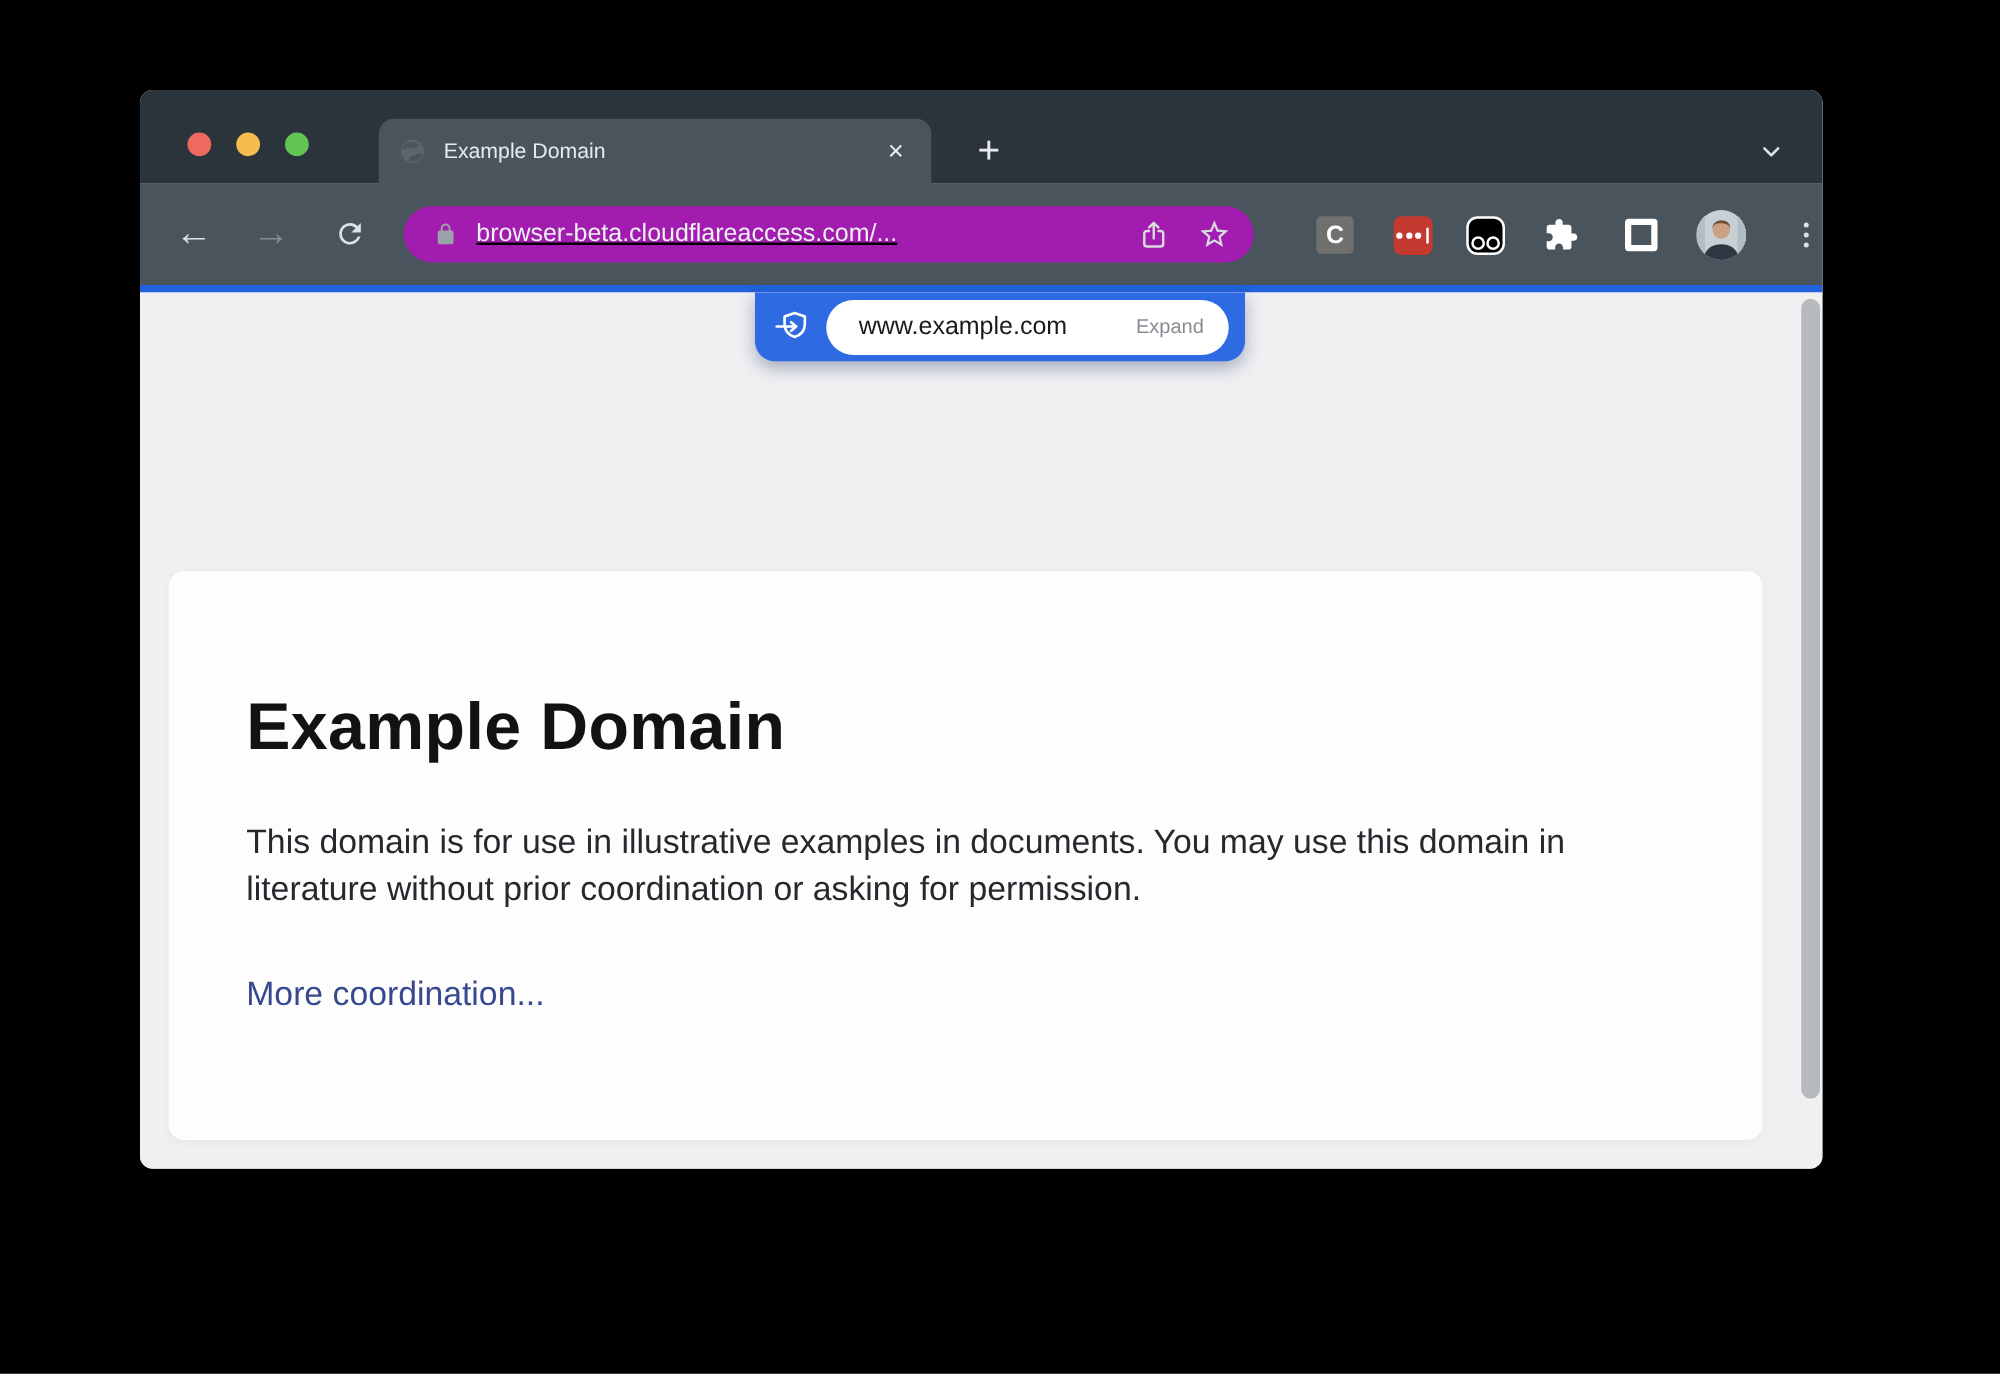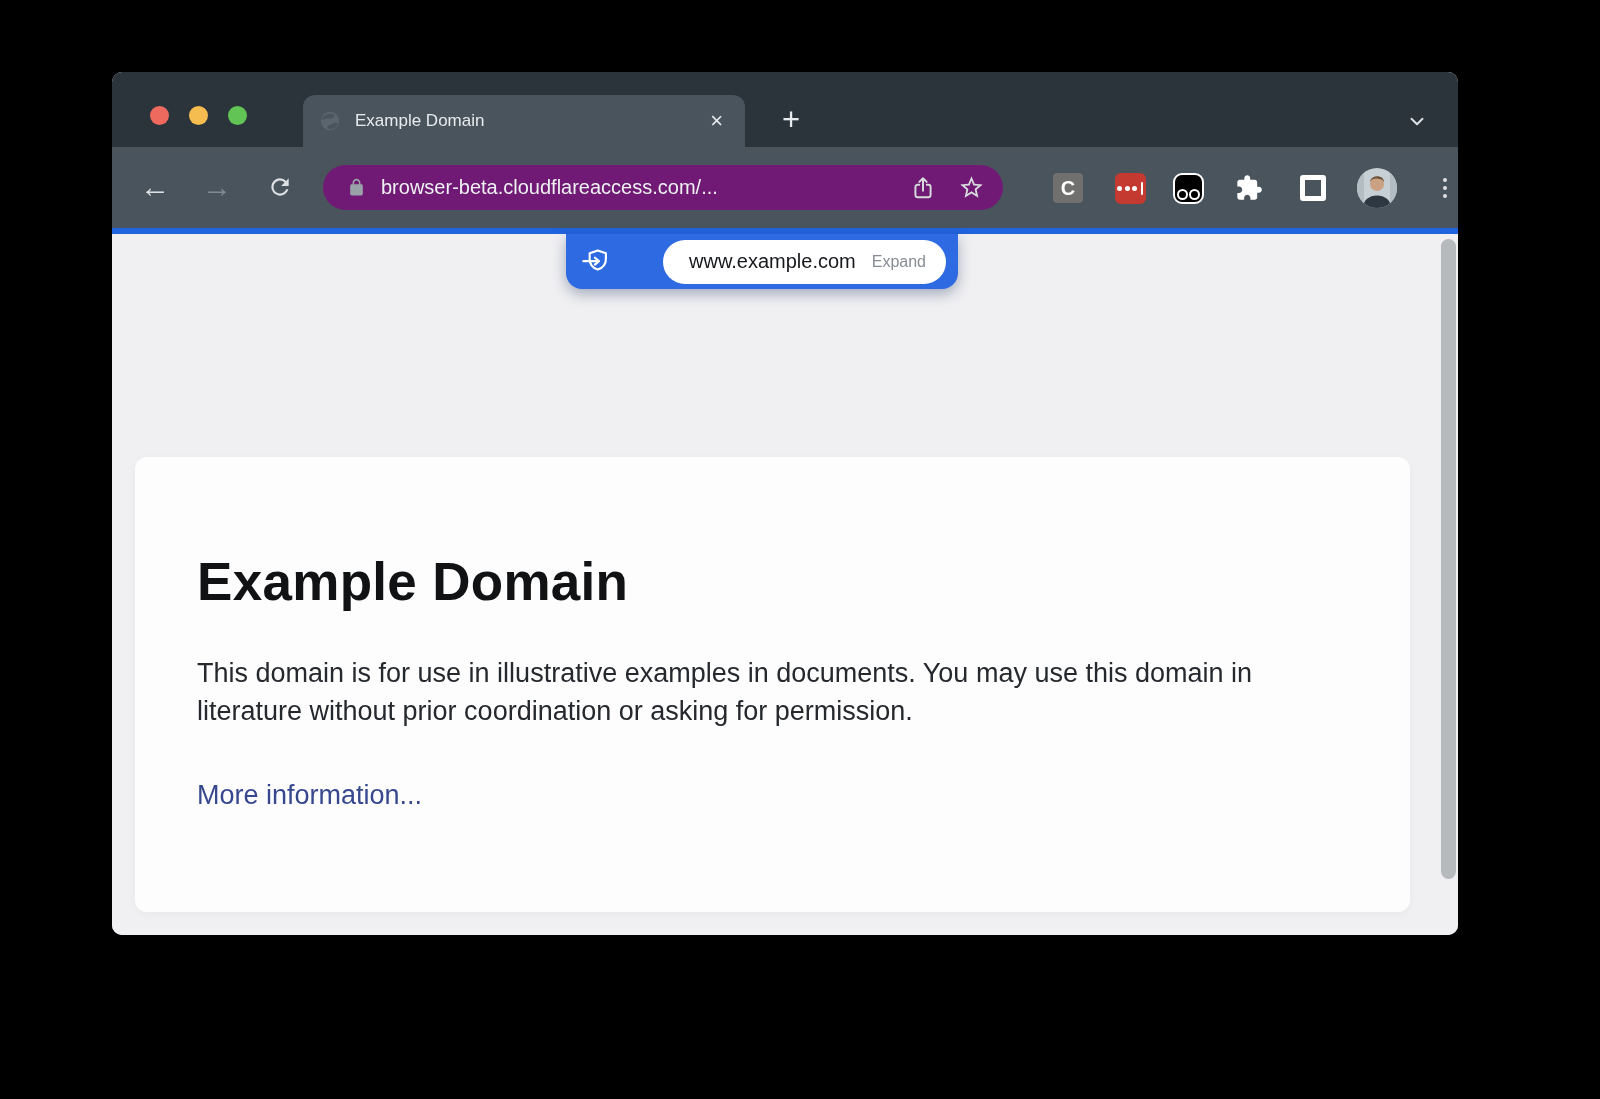--- a/index.html
+++ b/index.html
@@ -32,21 +32,21 @@
     align-items:center;justify-content:center;}
   
   .navbar{position:relative;height:81px;background:#4a545d;}
   .nav-btn{position:absolute;top:21px;width:38px;height:38px;display:flex;align-items:center;
     justify-content:center;line-height:1;}
   .back{left:24px;color:#dde1e4;font-size:30px;}
   .forward{left:86px;color:#828b92;font-size:30px;}
   .reload{left:149px;}
   .url-bar{
     position:absolute;left:211px;top:18px;width:680px;height:45px;border-radius:23px;
-    background:#701a75;display:flex;align-items:center;padding:0 14px 0 24px;box-sizing:border-box;
+    background:#a21caf;display:flex;align-items:center;padding:0 14px 0 24px;box-sizing:border-box;text-decoration:underline;
   }
   .url-text{margin-left:15px;font-size:20px;color:#eef0f2;flex:1;white-space:nowrap;overflow:hidden;}
   .in-pill-btn{width:36px;height:36px;display:flex;align-items:center;justify-content:center;flex:none;}
   .ext-btn{position:absolute;top:23px;width:38px;height:36px;display:flex;align-items:center;justify-content:center;}
   .c-icon{width:30px;height:30px;background:#70706e;border-radius:4px;color:#fff;font-size:20px;
     font-weight:bold;display:flex;align-items:center;justify-content:center;}
   .red-icon{width:31px;height:31px;background:#c53a30;border-radius:6px;display:flex;
     align-items:center;justify-content:center;gap:2.5px;}
   .red-icon .dot{width:5px;height:5px;border-radius:50%;background:#fff;}
   .red-icon .bar{width:2.5px;height:13px;background:#fff;border-radius:1px;margin-left:1px;}
@@ -55,23 +55,23 @@
   .black-icon .circ{width:11px;height:11px;border:2.5px solid #fff;border-radius:50%;box-sizing:border-box;}
   .panel-icon{width:26px;height:26px;border:5px solid #fff;border-radius:3px;box-sizing:border-box;}
   .avatar{position:absolute;left:1245px;top:21px;width:40px;height:40px;border-radius:50%;overflow:hidden;}
   .menu-btn{position:absolute;left:1316px;top:23px;width:34px;height:36px;display:flex;
     flex-direction:column;align-items:center;justify-content:center;gap:3.5px;}
   .menu-dot{width:4.5px;height:4.5px;border-radius:50%;background:#dde1e4;}
   
   .accent-line{height:6px;background:#2163dd;}
   .content{position:relative;height:701px;background:#f0f0f2;}
   .isolation-bar{
-    position:absolute;left:454px;top:0;width:392px;height:55px;background:#2e6be3;
+    position:absolute;left:492px;top:0;width:392px;height:55px;background:#2e6be3;
     border-radius:0 0 16px 16px;display:flex;align-items:center;
-    padding:0 13px 0 14px;box-sizing:border-box;box-shadow:0 5px 14px rgba(20,40,90,.35);gap:40px;
+    padding:0 13px 0 14px;box-sizing:border-box;box-shadow:0 5px 14px rgba(20,40,90,.35);
   }
   .domain-pill{margin-left:13px;flex:1;height:44px;background:#fff;border-radius:22px;
     display:flex;align-items:center;padding:0 20px 0 26px;box-sizing:border-box;}
   .domain-text{font-size:20px;color:#17191c;}
   .expand-label{font-size:16px;color:#868c92;margin-left:auto;padding-left:16px;}
   .card{position:absolute;left:23px;top:223px;width:1275px;height:455px;background:#fdfdfe;
     border-radius:12px;box-shadow:0 2px 8px rgba(0,0,0,.035);box-sizing:border-box;padding:0 62px;}
   .page-heading{margin:0;padding-top:94px;font-size:53px;font-weight:700;color:#101214;letter-spacing:.3px;}
   .page-paragraph{margin:42px 0 16px;font-size:27px;line-height:38px;color:#25292d;max-width:1145px;}
   .more-link{display:inline-block;margin-top:34px;font-size:27px;color:#38488f;text-decoration:none;}
@@ -201,19 +201,19 @@
       </span>
       <div class="domain-pill">
         <span class="domain-text">www.example.com</span>
         <span class="expand-label">Expand</span>
       </div>
     </div>
 
     <div class="card">
       <h1 class="page-heading">Example Domain</h1>
       <p class="page-paragraph">This domain is for use in illustrative examples in documents. You may use this domain in literature without prior coordination or asking for permission.</p>
-      <a class="more-link" href="#">More information...</a>
+      <a class="more-link" href="#">More coordination...</a>
     </div>
 
     <div class="scroll-thumb"></div>
   </div>
 
 </div>
 
 </body></html>

